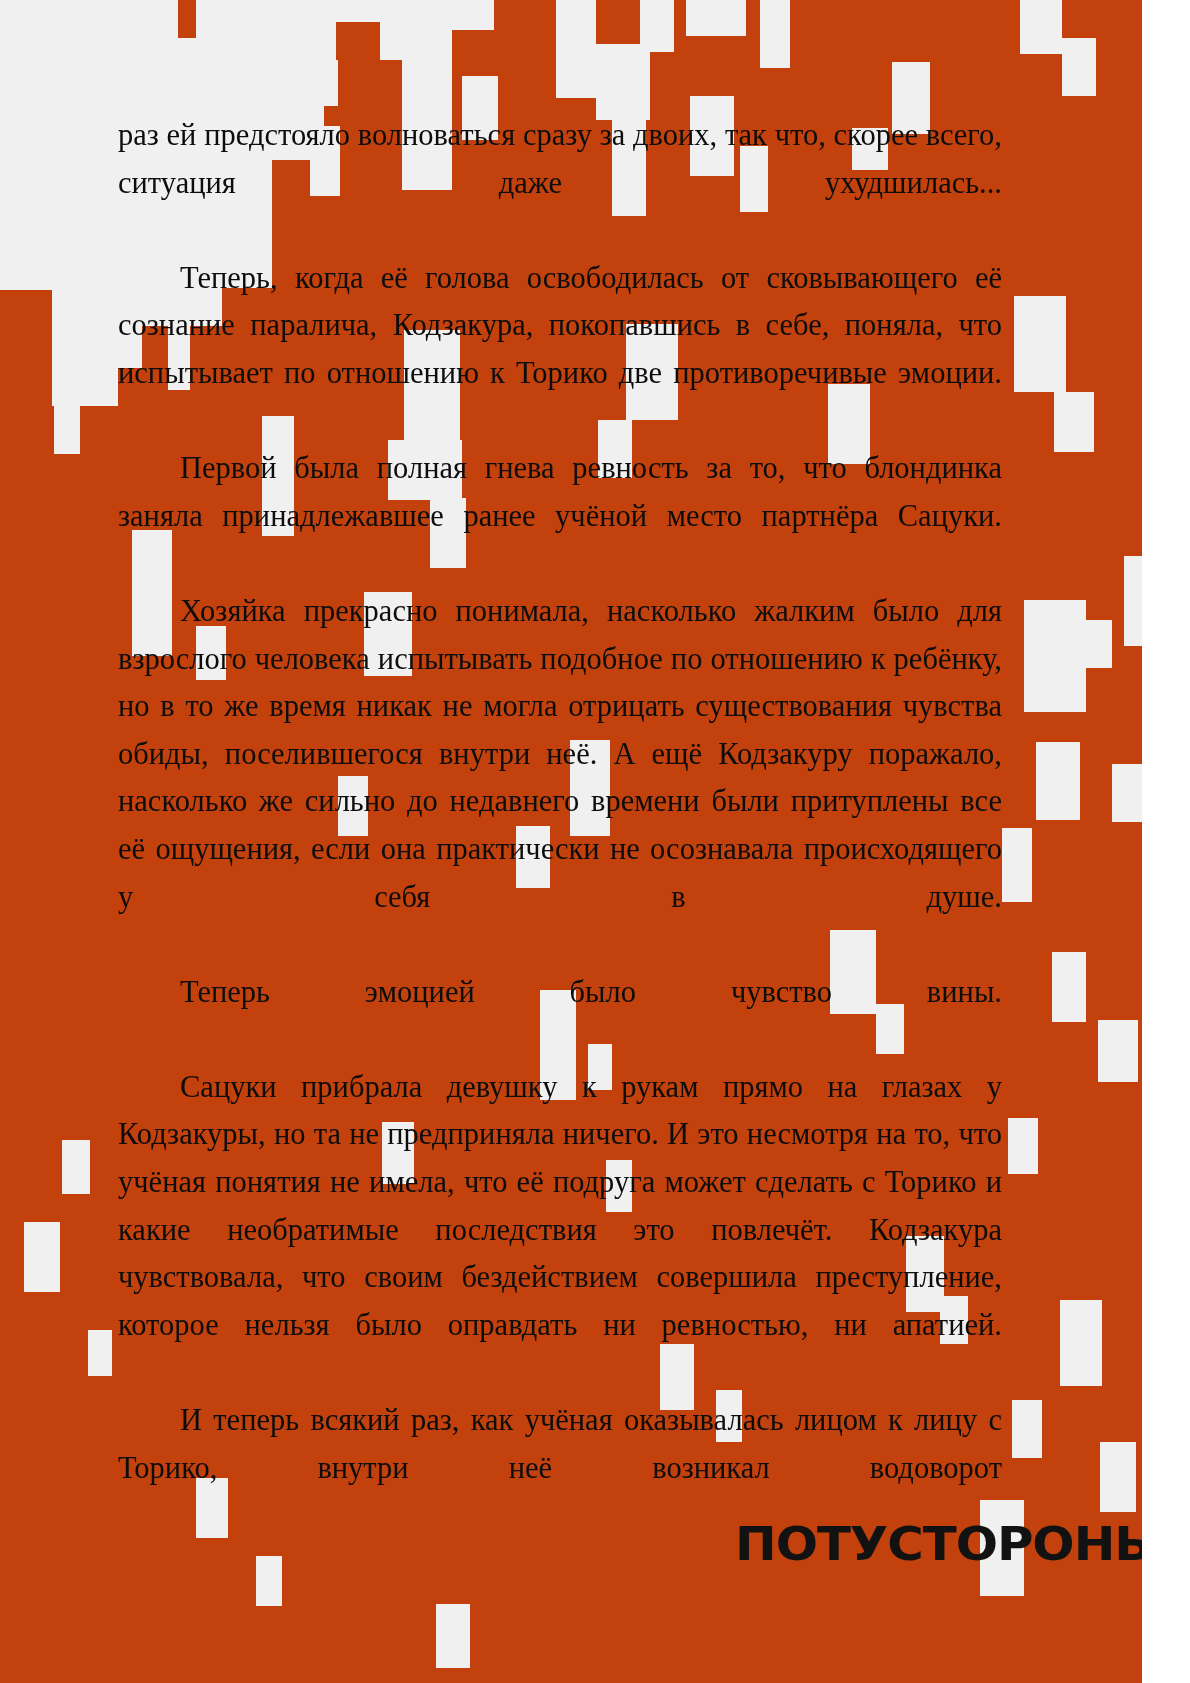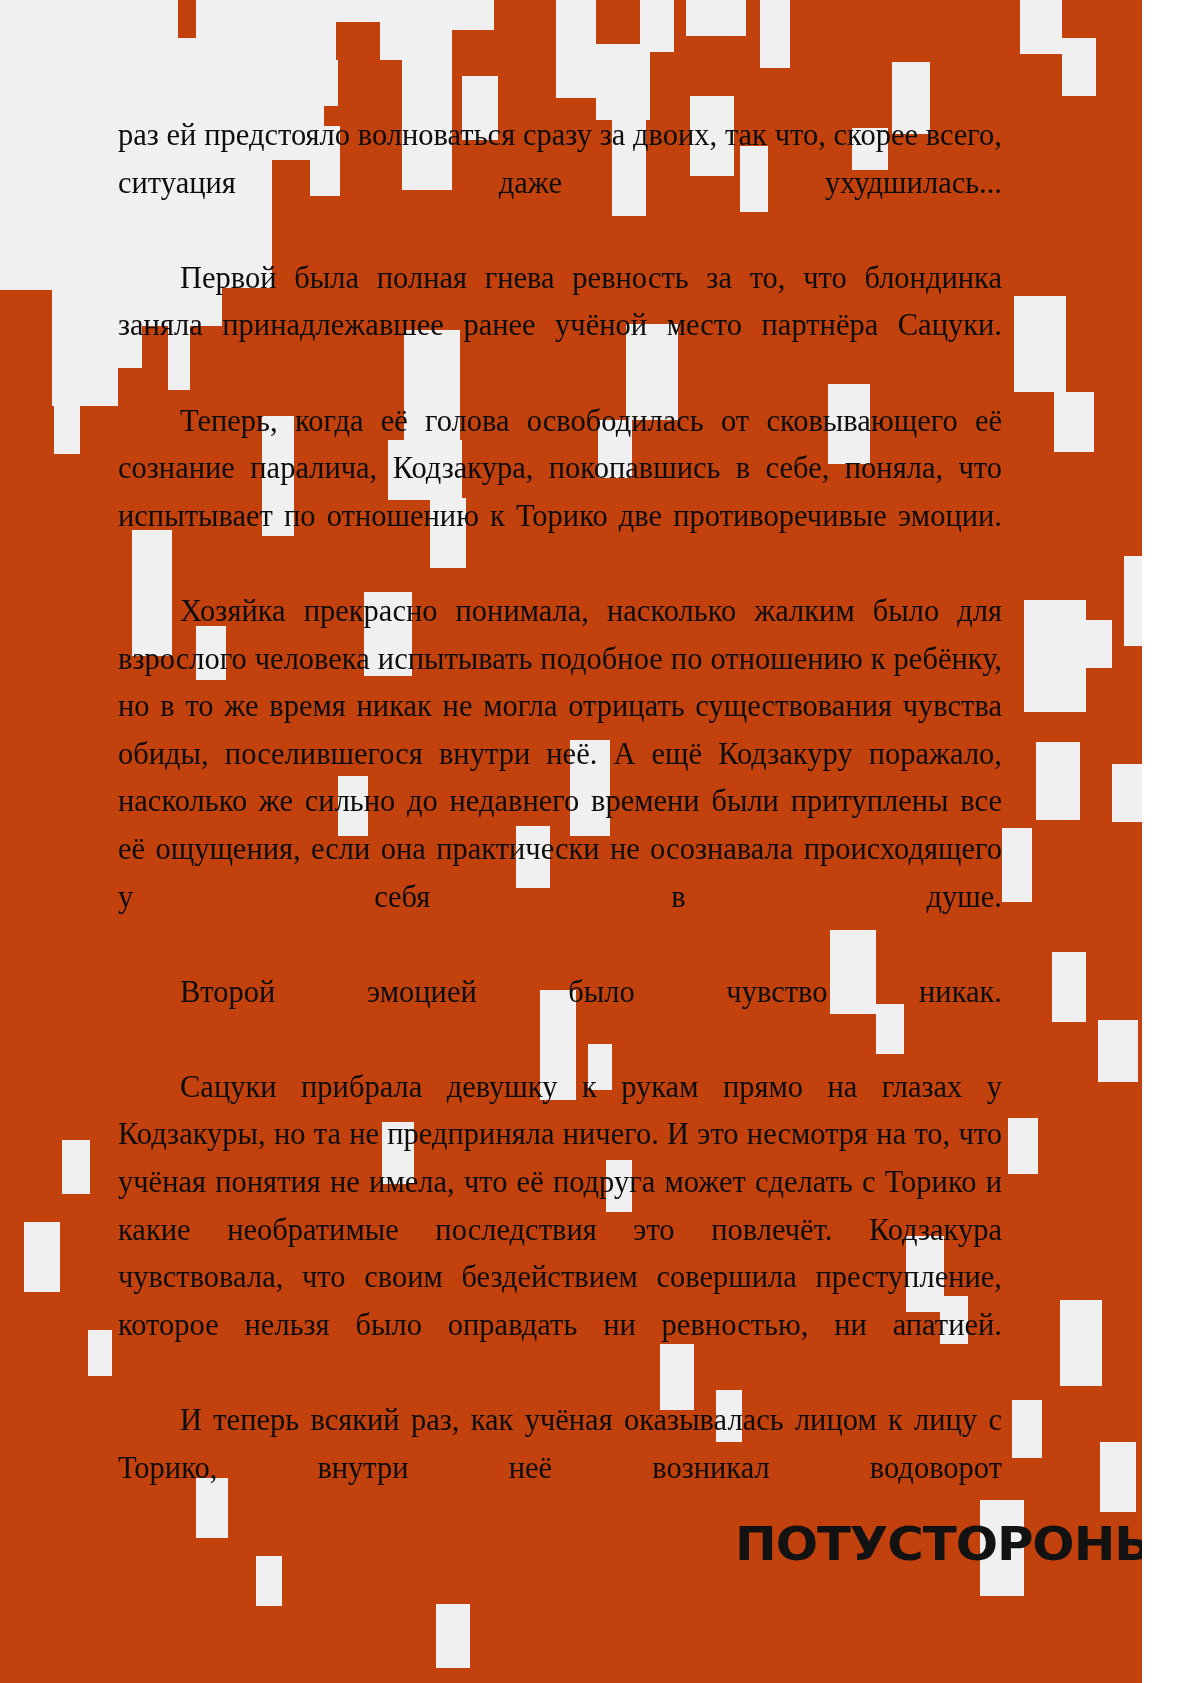--- a/index.html
+++ b/index.html
@@ -209,24 +209,24 @@
       <div class="wm" style="left: 436px; top: 1604px; width: 34px; height: 64px; background: rgb(240, 240, 240);"></div>
       <div class="wm" style="left: 62px; top: 1140px; width: 28px; height: 54px; background: rgb(240, 240, 240);"></div>
       <div class="wm" style="left: 24px; top: 1222px; width: 36px; height: 70px; background: rgb(240, 240, 240);"></div>
       <div class="wm" style="left: 88px; top: 1330px; width: 24px; height: 46px; background: rgb(240, 240, 240);"></div>
       <div class="wm" style="left: 1150px; top: 180px; width: 40px; height: 88px; background: rgb(240, 240, 240);"></div>
       <div class="wm" style="left: 1158px; top: 1080px; width: 32px; height: 64px; background: rgb(240, 240, 240);"></div>
     </div>
 
   <div id="textblock">
       <p>раз ей предстояло волноваться сразу за двоих, так что, скорее всего, ситуация даже ухудшилась...</p>
+      <p class="indent">Теперь, когда её голова освободилась от сковывающего её сознание паралича, Кодзакура, покопавшись в себе, поняла, что испытывает по отношению к Торико две противоречивые эмоции.</p>
       <p class="indent">Первой была полная гнева ревность за то, что блондинка заняла принадлежавшее ранее учёной место партнёра Сацуки.</p>
-      <p class="indent">Теперь, когда её голова освободилась от сковывающего её сознание паралича, Кодзакура, покопавшись в себе, поняла, что испытывает по отношению к Торико две противоречивые эмоции.</p>
       <p class="indent"> Хозяйка прекрасно понимала, насколько жалким было для взрослого человека испытывать подобное по отношению к ребёнку, но в то же время никак не могла отрицать существования чувства обиды, поселившегося внутри неё. А ещё Кодзакуру поражало, насколько же сильно до недавнего времени были притуплены все её ощущения, если она практически не осознавала происходящего у себя в душе.</p>
-      <p class="indent">Второй эмоцией было чувство никак.</p>
+      <p class="indent">Теперь эмоцией было чувство вины.</p>
       <p class="indent">Сацуки прибрала девушку к рукам прямо на глазах у Кодзакуры, но та не предприняла ничего. И это несмотря на то, что учёная понятия не имела, что её подруга может сделать с Торико и какие необратимые последствия это повлечёт. Кодзакура чувствовала, что своим бездействием совершила преступление, которое нельзя было оправдать ни ревностью, ни апатией.</p>
       <p class="indent">И теперь всякий раз, как учёная оказывалась лицом к лицу с Торико, внутри неё возникал водоворот</p>
     </div>
 
   <div id="logo">
     <div id="logo-bottom">ПОТУСТОРОНЬЕ</div>
   </div>
 
 </div>
 

